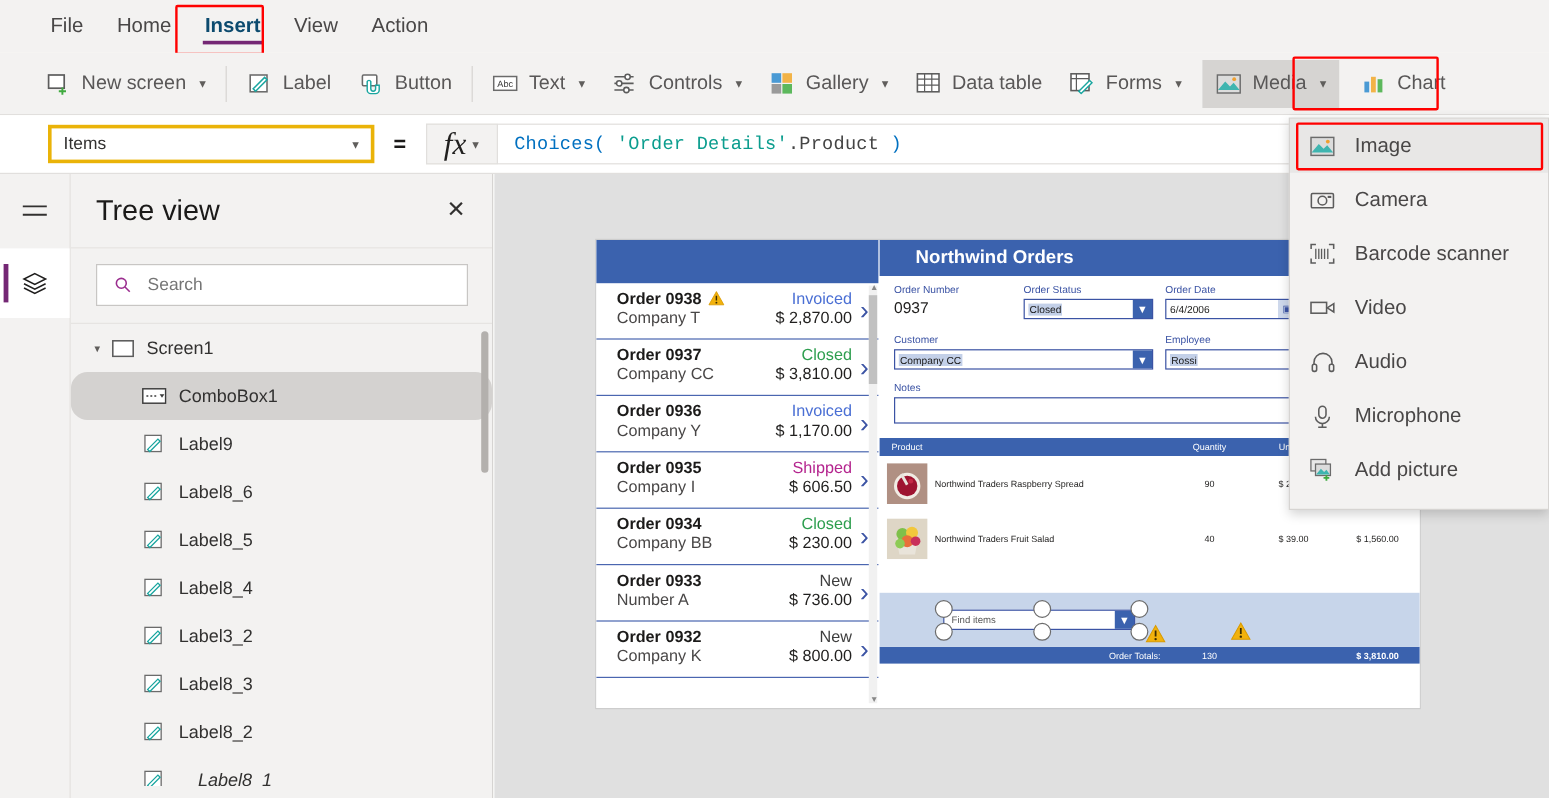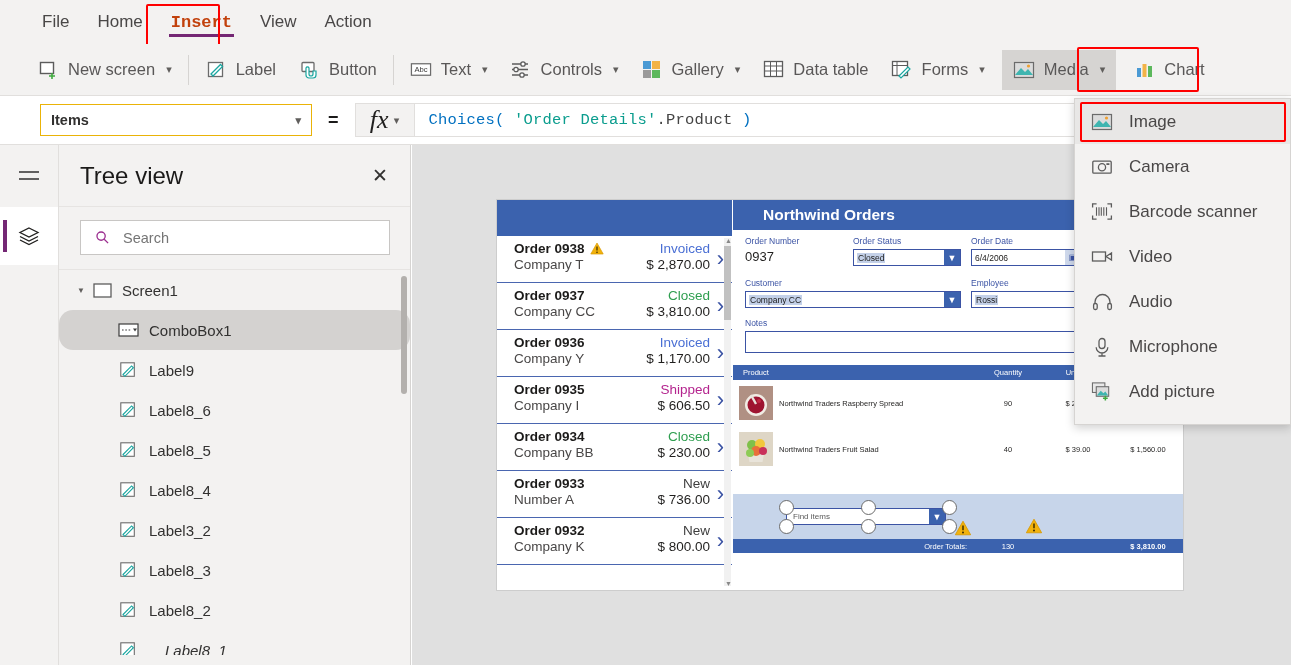--- a/index.html
+++ b/index.html
@@ -16,21 +16,21 @@
   .menubar {
     position: absolute; top: 0; left: 0; width: 1291px; height: 44px;
     background: #f3f2f1;
     display: flex; align-items: center; padding-left: 28px;
   }
   .menu-tab {
     position: relative;
     font-size: 17px; color: #494747; padding: 0 14px; height: 44px;
     display: flex; align-items: center; cursor: pointer;
   }
-  .menu-tab.active { color: #c2410c; font-weight: bold; font-family: Liberation Mono, monospace; }
+  .menu-tab.active { color: #0c4a6e; font-weight: bold; }
   .menu-tab .underline {
     position: absolute; left: 12px; right: 12px; bottom: 7px; height: 3px;
     background: #742774;
   }
   .redbox {
     position: absolute; border: 2px solid #ff0000; border-radius: 2px;
     pointer-events: none;
   }
 
   
@@ -50,23 +50,23 @@
   .chev { font-size: 11px; color: #605e5c; margin-left: 2px; }
   .ico { width: 22px; height: 22px; display: inline-flex; align-items: center; justify-content: center; flex: 0 0 auto;}
 
   
   .fxbar {
     position: absolute; top: 96px; left: 0; width: 1291px; height: 49px;
     background: #ffffff; border-bottom: 1px solid #e1dfdd;
     display: flex; align-items: center; padding-left: 40px;
   }
   .prop-select {
-    width: 272px; height: 32px; border: 1px solid #eab308; background: #fff;
+    width: 272px; height: 32px; border: 3px solid #eab308; background: #fff;
     display: flex; align-items: center; justify-content: space-between;
-    padding: 0 10px; font-size: 14.5px; color: #323130; cursor: pointer; font-weight: bold;
+    padding: 0 10px; font-size: 14.5px; color: #323130; cursor: pointer;
   }
   .eq { font-size: 18px; font-weight: bold; color: #1b1a19; margin: 0 16px; }
   .fxbtn {
     width: 60px; height: 34px; background: #f3f2f1; border: 1px solid #e1dfdd;
     display: flex; align-items: center; justify-content: center; gap: 3px; cursor: pointer;
   }
   .fxbtn .fx { font-family: "Liberation Serif", serif; font-style: italic; font-size: 26px; color: #201f1e; }
   .formula-input {
     flex: 1; height: 34px; border: 1px solid #e1dfdd; border-left: none; background: #fff;
     display: flex; align-items: center; padding-left: 14px;

